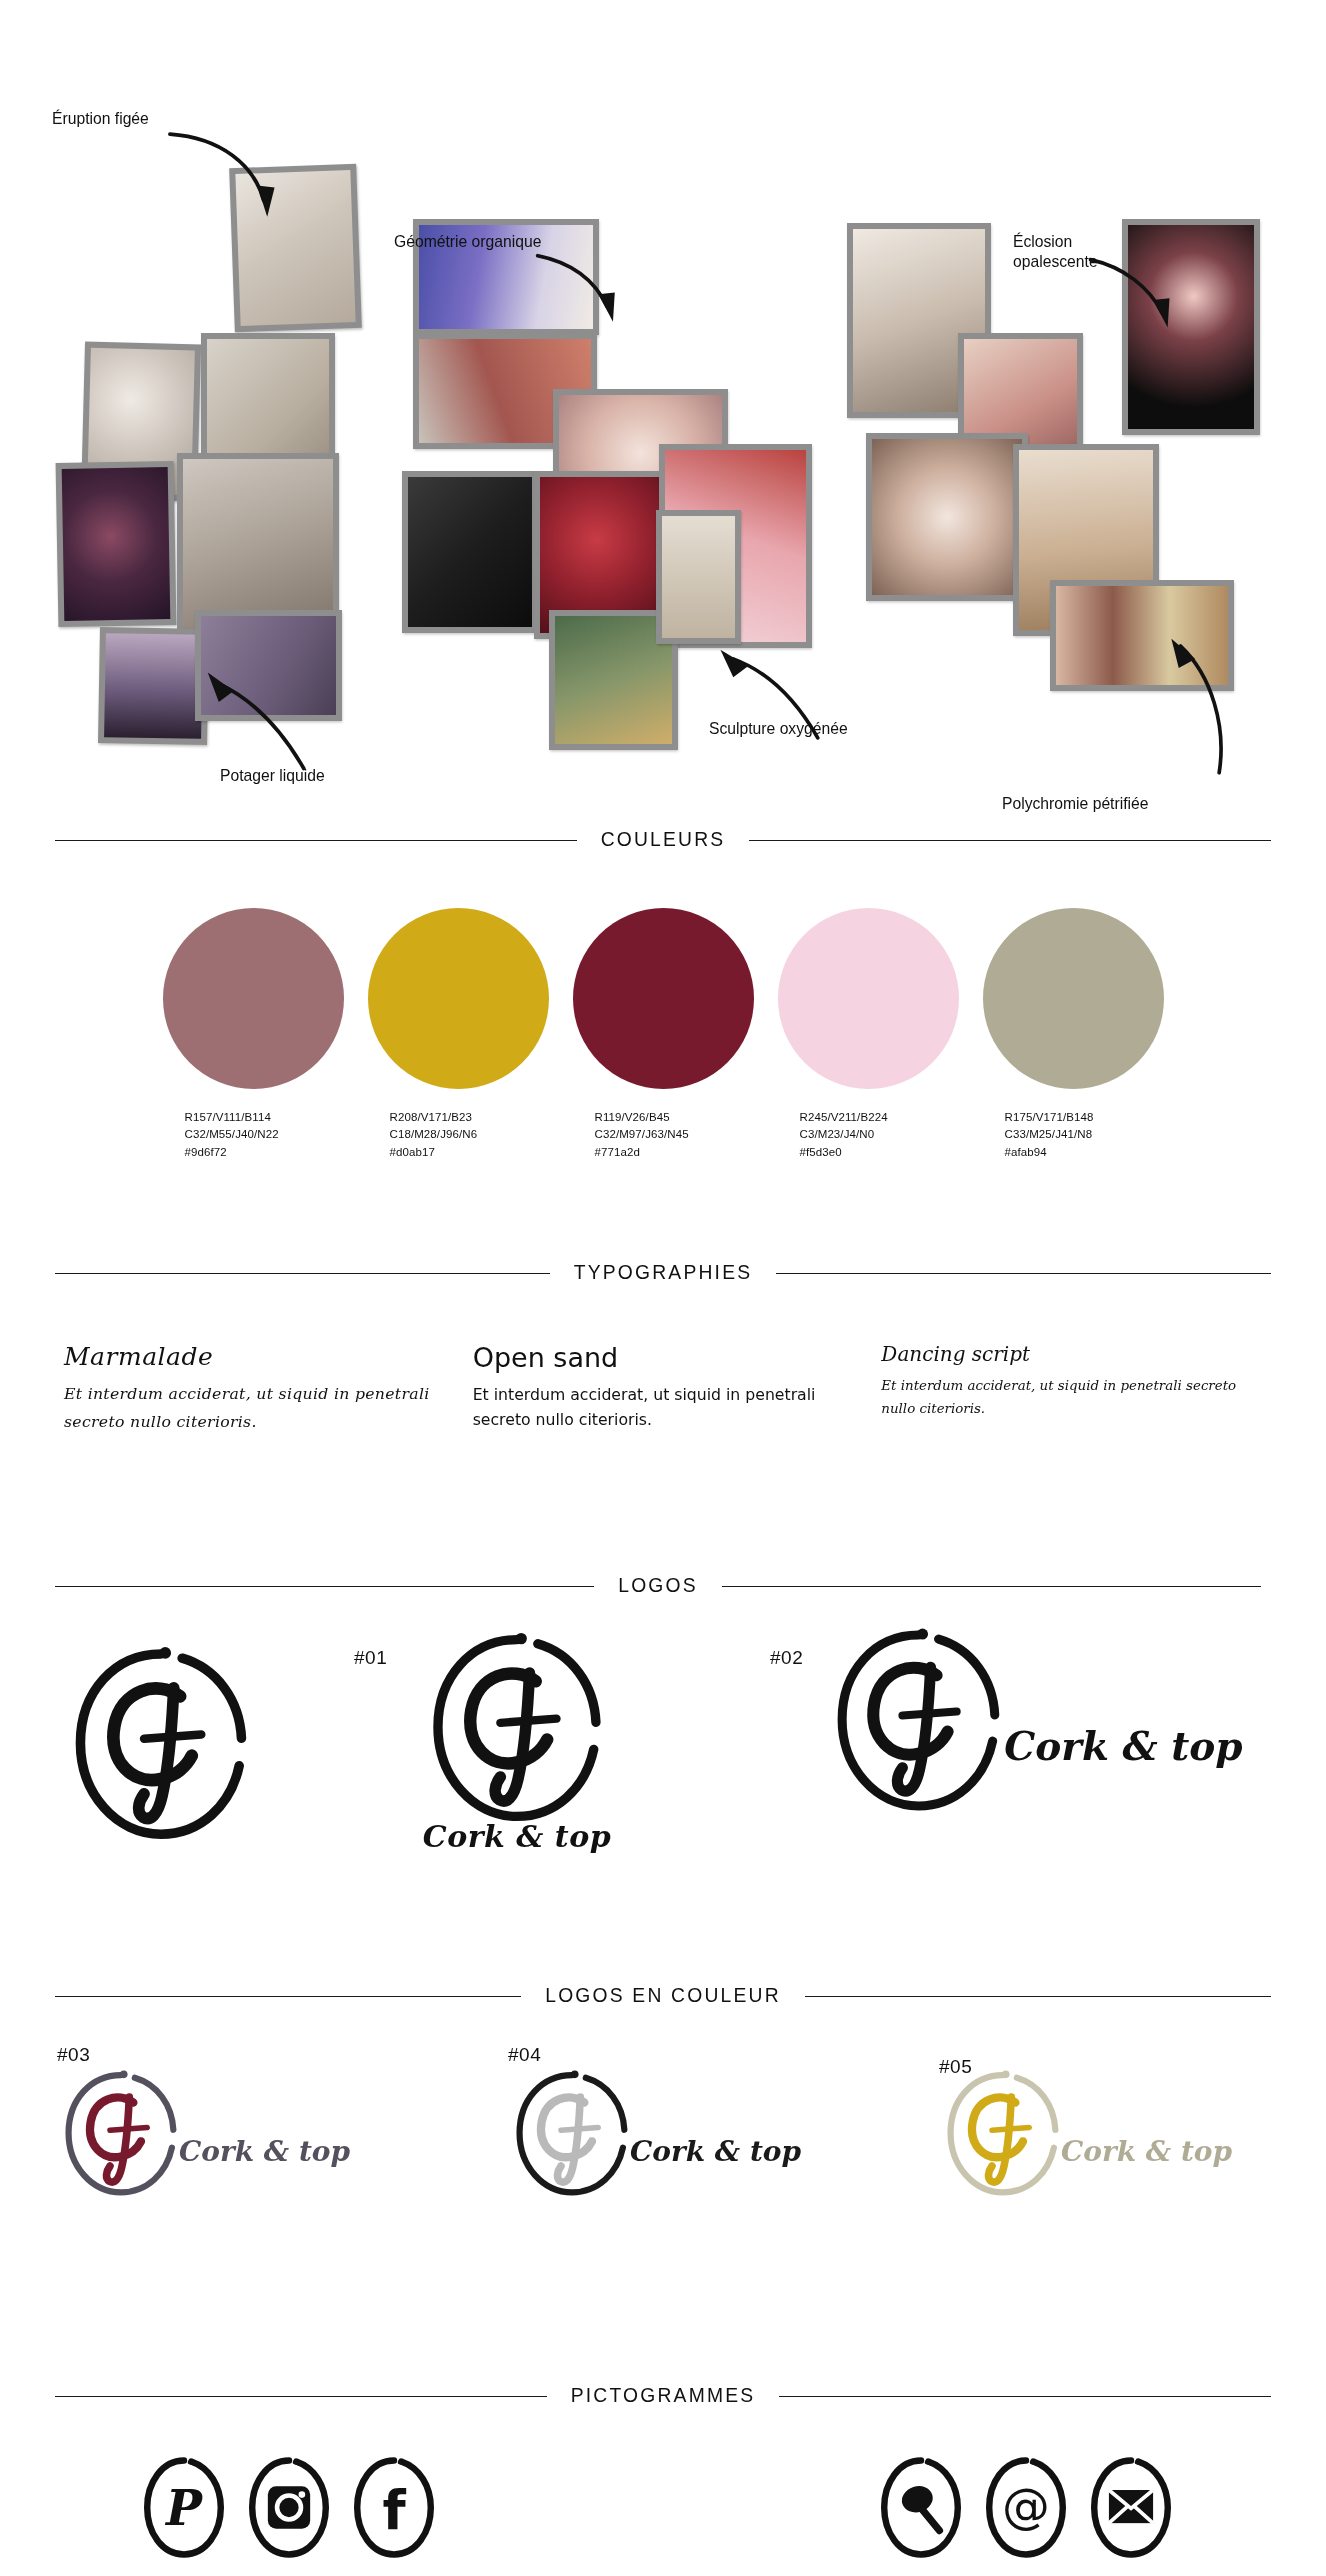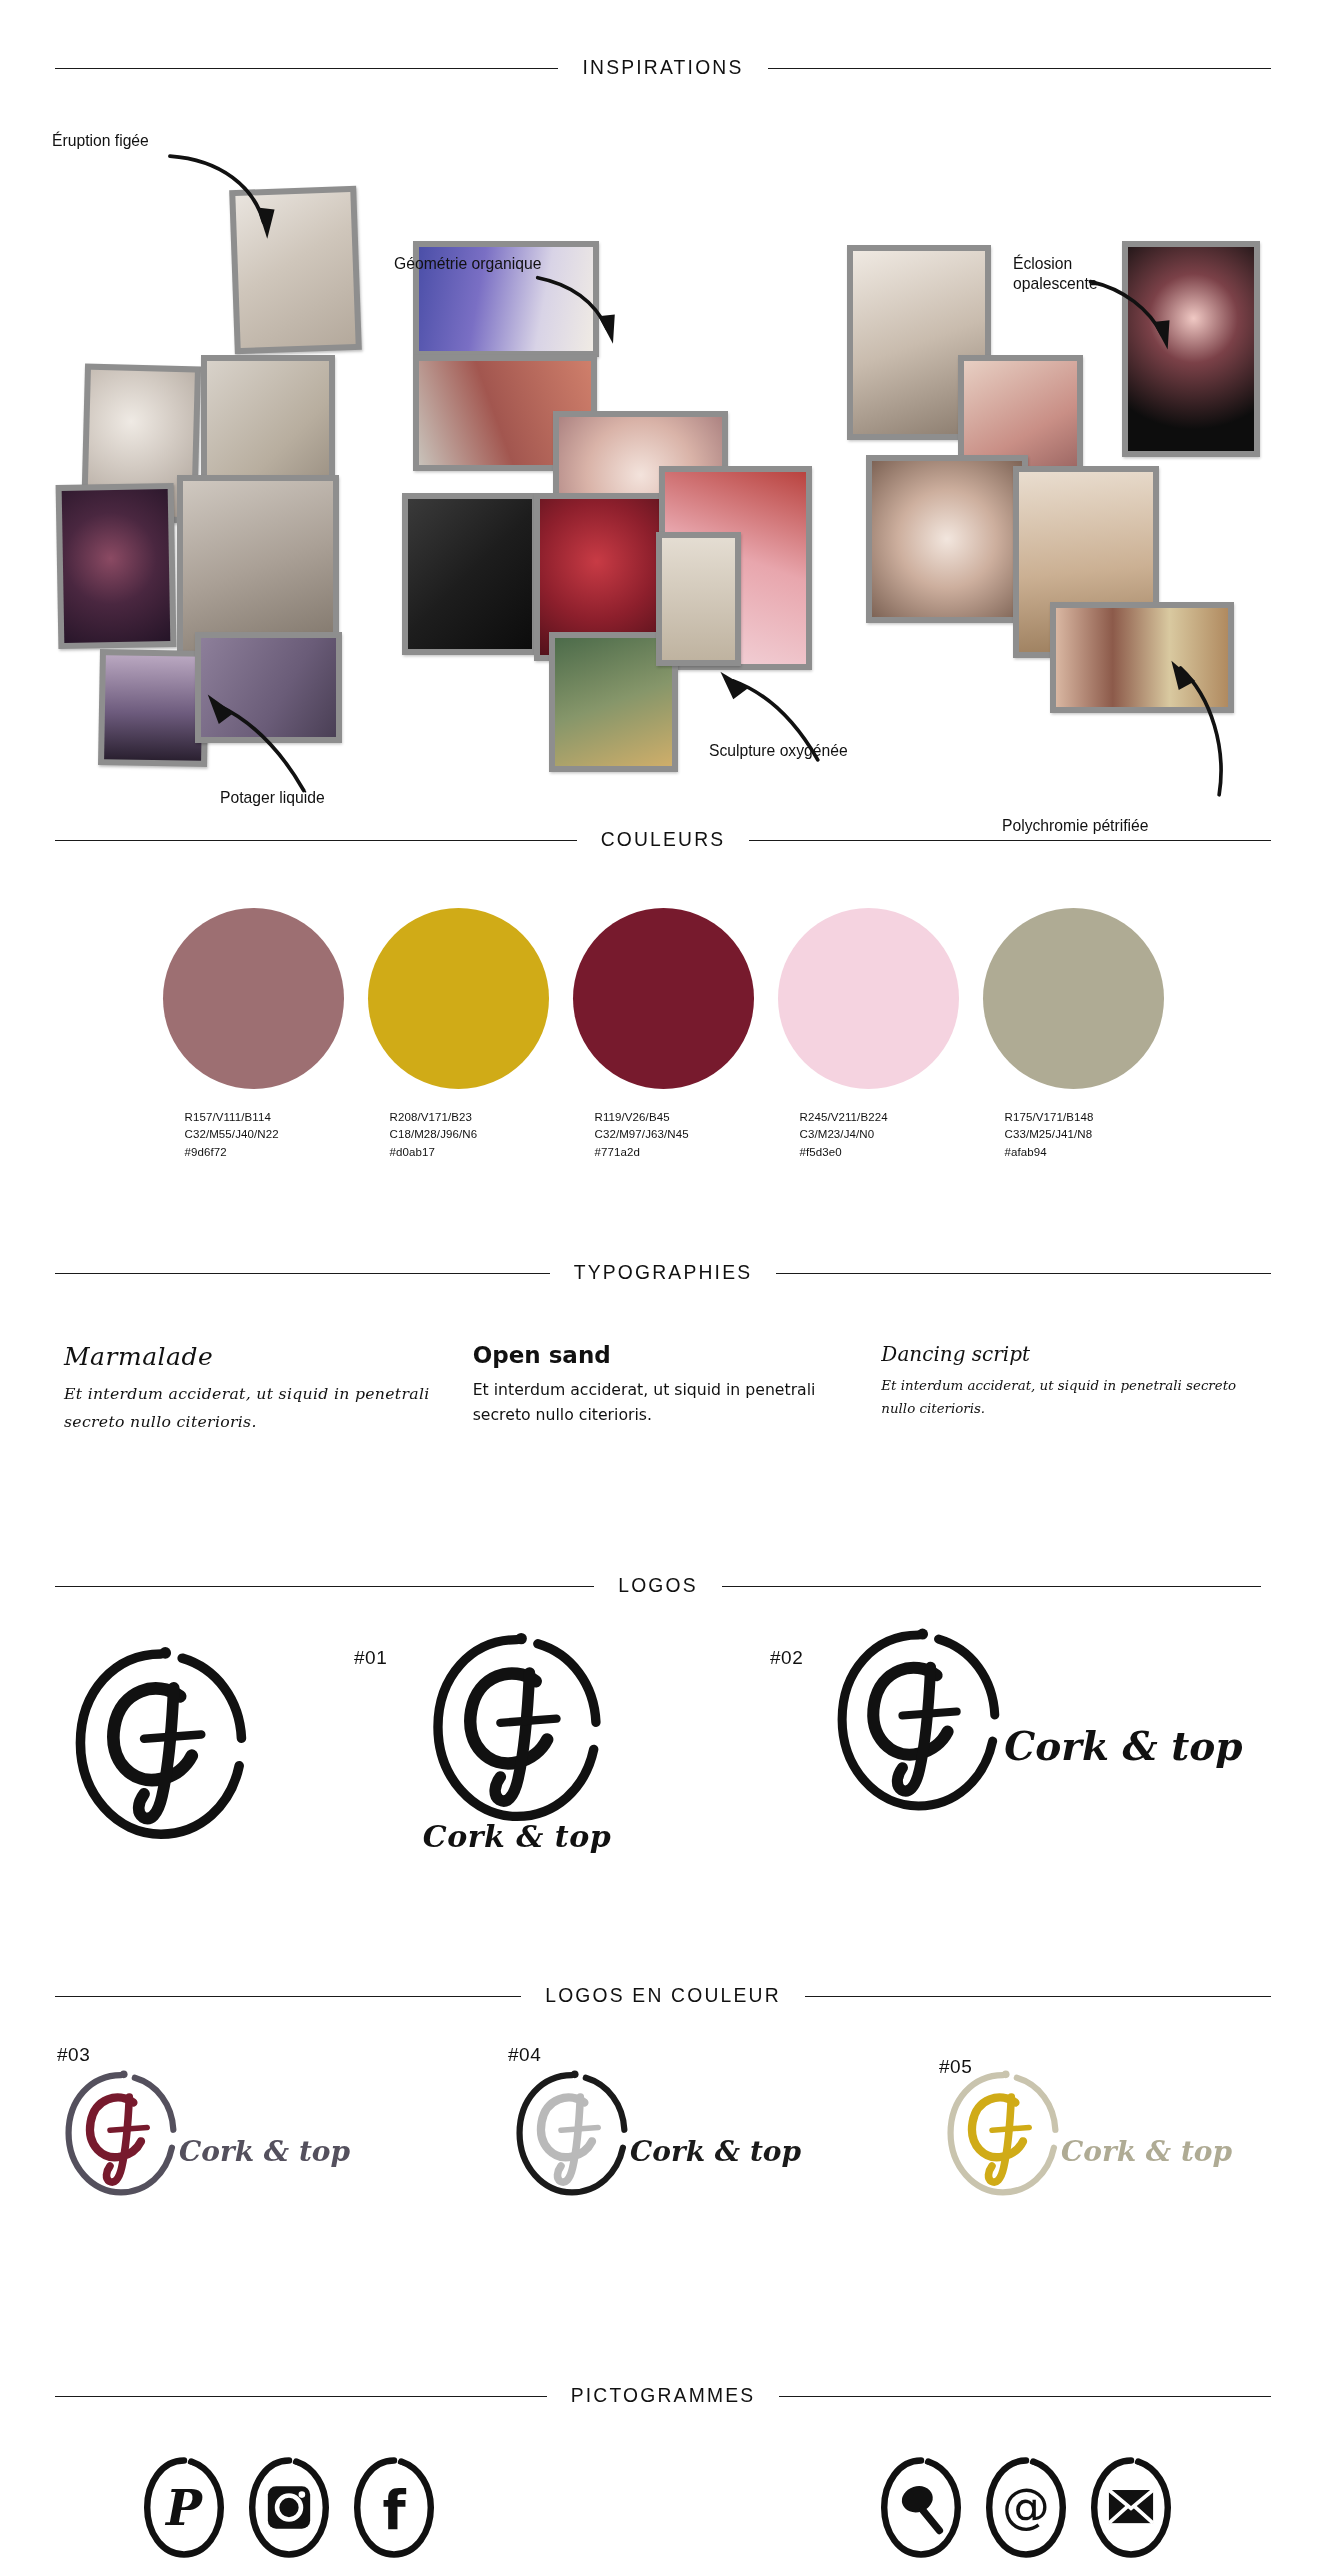--- a/index.html
+++ b/index.html
@@ -56,21 +56,21 @@
   
   #typos { position:absolute; left:0; top:1262px; width:1326px; }
   .type-row { display:flex; margin-top:58px; padding:0 64px; gap:28px; }
   .type-col { flex:1 1 0; }
   .type-name { margin:0 0 9.2px 0; }
   .type-sample { margin:0; }
 
   .f-script1 .type-name { font-family:"DejaVu Serif", serif; font-style:italic; font-size:25px; font-weight:400; letter-spacing:0.5px; }
   .f-script1 .type-sample { font-family:"DejaVu Serif", serif; font-style:italic; font-size:15.7px; line-height:1.75; letter-spacing:0.3px; }
 
-  .f-sans .type-name { font-family:"DejaVu Sans", sans-serif; font-size:23px; font-weight:700; }
+  .f-sans .type-name { font-family:"DejaVu Sans", sans-serif; font-size:27px; font-weight:400; }
   .f-sans .type-sample { font-family:"DejaVu Sans", sans-serif; font-size:15.7px; line-height:1.6; }
 
   .f-script2 .type-name { font-family:"DejaVu Serif", serif; font-style:italic; font-size:20px; font-weight:400; }
   .f-script2 .type-sample { font-family:"DejaVu Serif", serif; font-style:italic; font-size:13.4px; line-height:1.7; }
 
   
   #logos { position:absolute; left:0; top:1575px; width:1316px; }
   .logo-row { position:relative; height:304px; margin-top:9.2px; }
   .logo-unit { position:absolute; }
   .logo-num {
@@ -84,25 +84,20 @@
 
   
   #picto { position:absolute; left:0; top:2385px; width:1326px; }
   .picto-row { position:relative; height:138px; margin-top:37px; }
   .picto-group { position:absolute; display:flex; gap:13px; }
 </style>
 </head>
 <body>
 
 <section id="inspirations">
-  <div class="section-head">
-    <div class="rule"></div>
-    <div class="title">INSPIRATIONS</div>
-    <div class="rule"></div>
-  </div>
 
   <div class="mood-wrap">
 
     <div class="photo" style="left:232px; top:109px; width:127px; height:164px; transform:rotate(-2deg);">
       <div class="inner" style="background:linear-gradient(150deg,#e9e4de 0%,#cfc6bb 45%,#b4a99c 100%);"></div>
     </div>
 
     <div class="photo" style="left:83px; top:286px; width:116px; height:157px; transform:rotate(1.5deg);">
       <div class="inner" style="background:radial-gradient(circle at 40% 35%,#efeae4 0%,#d3cbc3 40%,#a79c92 100%);"></div>
     </div>

